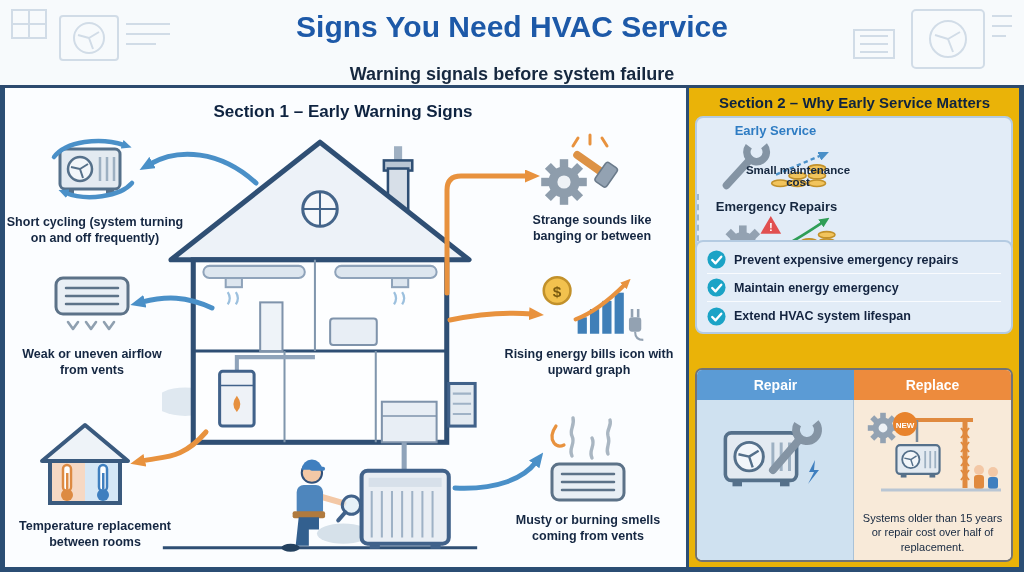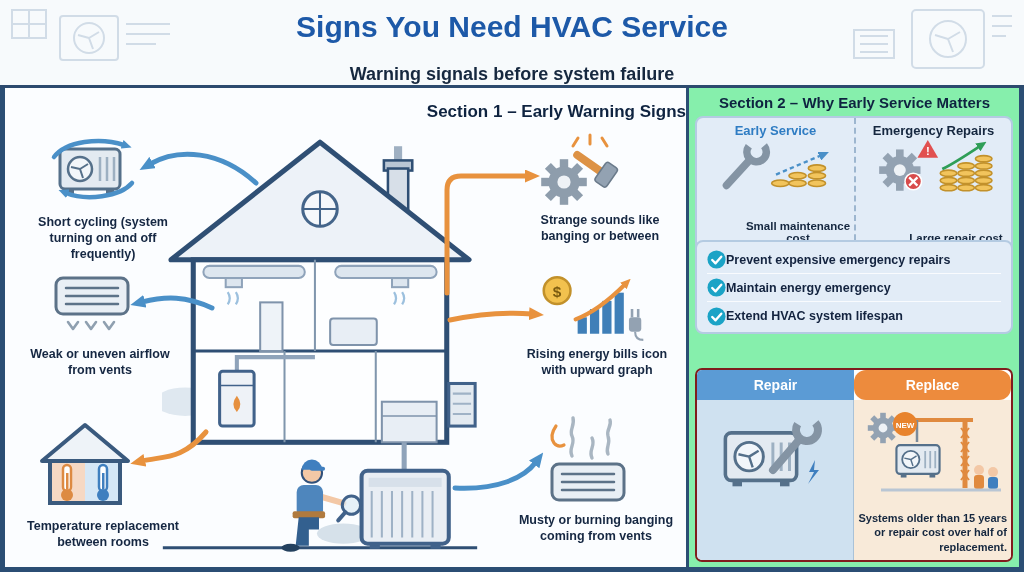--- a/index.html
+++ b/index.html
@@ -1,65 +1,65 @@
 <!DOCTYPE html>
 <html><head>
 <meta charset="utf-8">
 <style>
   * { margin:0; padding:0; box-sizing:border-box; }
   html,body { background:#dde3e9; }
   body { font-family:"Liberation Sans", sans-serif; }
-  .stage { position:relative; width:1024px; height:572px; background:#86efac; overflow:hidden; }
+  .stage { position:relative; width:1024px; height:572px; background:#eab308; overflow:hidden; }
 
   
   .hdr { position:absolute; left:0; top:0; width:1024px; height:88px; background:#f7fafc; border-bottom:3px solid #2c4a6e; }
   .hdr-title { position:absolute; top:10px; width:100%; text-align:center; font-size:30px; font-weight:800; color:#1d59a8; }
   .hdr-sub { position:absolute; top:64px; width:100%; text-align:center; font-size:18px; font-weight:700; color:#16283f; }
   .sketch { position:absolute; opacity:.55; }
 
   
   .frame-left  { position:absolute; left:0; top:88px; bottom:0; width:5px; background:#2b4e74; z-index:9; }
   .frame-right { position:absolute; right:0; top:88px; bottom:0; width:5px; background:#2b4e74; z-index:9; }
   .frame-bottom{ position:absolute; left:0; right:0; bottom:0; height:5px; background:#2b4e74; z-index:9; }
   .divider { position:absolute; left:686px; top:88px; bottom:0; width:3px; background:#2b4e74; z-index:9; }
 
   
   .panel1 { position:absolute; left:0; top:88px; width:686px; height:479px; background:#fbfdff; }
-  .s1-title { position:absolute; top:14px; width:100%; text-align:right; font-size:17px; font-weight:800; color:#0e2340; }
+  .s1-title { position:absolute; top:14px; width:100%; text-align:center; font-size:17px; font-weight:800; color:#0e2340; }
   .ico { position:absolute; }
-  .lbl { position:absolute; text-align:center; font-size:12.5px; font-weight:700; color:#152742; line-height:1.28;padding-left:16px; }
+  .lbl { position:absolute; text-align:center; font-size:12.5px; font-weight:700; color:#152742; line-height:1.28; }
   .arrows { position:absolute; left:0; top:0; pointer-events:none; }
 
   
   .panel2 { position:absolute; left:689px; top:88px; width:331px; height:479px; }
   .s-title { position:absolute; width:100%; text-align:center; font-size:15px; font-weight:800; color:#0e2340; }
   .card { position:absolute; background:#e2ecf7; border:2px solid #b4cbe2; border-radius:8px; }
-  .comp { left:6px; top:28px; width:318px; height:136px; display:flex; }
+  .comp { left:6px; top:28px; width:318px; height:136px; display:flex;flex-direction:column; }
   .comp-col { position:relative; width:50%; height:100%; display:flex; flex-direction:column; align-items:center; padding-top:5px; }
   .comp-col + .comp-col { border-left:2px dashed #9db6cf; }
   .comp-label { font-size:13px; font-weight:800; }
   .comp-label.blue { color:#2e7cc3; }
   .comp-label.dark { color:#15273f; }
   .comp-cap { position:absolute; bottom:6px; width:100%; text-align:center; font-size:11.5px; font-weight:700; color:#15273f;padding-left:45px; }
   .checks { left:6px; top:152px; width:318px; height:94px; padding:4px 10px; }
-  .check-row { display:flex; align-items:center; height:28px; border-bottom:1px solid rgba(255,255,255,.8); }
+  .check-row { display:flex; align-items:center; height:28px; gap:8px; border-bottom:1px solid rgba(255,255,255,.8); }
   .check-row:last-child { border-bottom:none; }
   .check-text { font-size:12.5px; font-weight:600; color:#13233f; }
   .check { width:19px; height:19px; flex:0 0 19px; }
 
-  .tbl { position:absolute; left:6px; top:280px; width:318px; height:194px; border:2px solid #7f1d1d; border-radius:7px; overflow:hidden; background:#fff; }
+  .tbl { position:absolute; left:6px; top:280px; width:318px; height:194px; border:2px solid #737373; border-radius:7px; overflow:hidden; background:#fff; }
   .tbl-head { display:flex; height:30px; }
   .th { width:50%; display:flex; align-items:center; justify-content:center; color:#fff; font-size:14px; font-weight:800; }
   .th.repair { background:#5b9bd5; }
-  .th.replace { background:#ed8b3d;border-radius:12px; }
+  .th.replace { background:#ed8b3d; }
   .tbl-body { display:flex; height:160px; }
   .td { position:relative; width:50%; height:100%; display:flex; flex-direction:column; align-items:center; padding-top:8px; }
   .td.repair { background:#cfe1f0; border-right:1px solid #a9c2d8; }
   .td.replace { background:#f8ead9; }
-  .td-cap { position:absolute; bottom:6px; left:4px; right:4px; text-align:right; font-size:11px; font-weight:700; color:#15273f; line-height:1.3; }
+  .td-cap { position:absolute; bottom:6px; left:4px; right:4px; text-align:center; font-size:11px; font-weight:400; color:#15273f; line-height:1.3; }
 </style>
 </head>
 <body>
 
 <svg width="0" height="0" style="position:absolute" aria-hidden="true">
   <defs>
     <marker id="mk-b" markerUnits="userSpaceOnUse" markerWidth="15" markerHeight="13" refX="3" refY="6.5" orient="auto">
         <path d="M0,0 L15,6.5 L0,13 Z" fill="#4a90c8"></path>
       </marker>
     <marker id="mk-o" markerUnits="userSpaceOnUse" markerWidth="15" markerHeight="13" refX="3" refY="6.5" orient="auto">
@@ -253,21 +253,21 @@
     </svg>
     <div class="lbl" style="left:500px;top:258px;width:178px">Rising energy bills icon with upward graph</div>
 
     <svg class="ico" style="left:542px;top:322px" width="92" height="92" viewBox="0 0 92 92">
       <path d="M14 16 q-7 10 -2 17 q4 5 10 2" fill="none" stroke="#e8923e" stroke-width="3.2" stroke-linecap="round"></path>
       <path d="M30 46 C26 38 34 34 30 26 C27 20 33 16 31 8" fill="none" stroke="#a9b6c2" stroke-width="3.4" stroke-linecap="round"></path>
       <path d="M50 48 C46 40 54 36 50 28" fill="none" stroke="#a9b6c2" stroke-width="3.4" stroke-linecap="round"></path>
       <path d="M66 44 C63 38 69 34 66 26 C64 20 70 16 68 10" fill="none" stroke="#a9b6c2" stroke-width="3.4" stroke-linecap="round"></path>
       <use href="#sym-vent" x="8" y="52" width="76" height="40"></use>
     </svg>
-    <div class="lbl" style="left:502px;top:424px;width:172px">Musty or burning banging coming from vents</div>
+    <div class="lbl" style="left:502px;top:424px;width:172px">Musty or burning smells coming from vents</div>
   </div>
 
   <div class="panel2">
 
     <div class="s-title" style="top:6px">Section 2 – Why Early Service Matters</div>
 
     <div class="card comp">
       <div class="comp-col">
         <div class="comp-label blue">Early Service</div>
         <svg width="126" height="56" viewBox="0 0 116 52">

